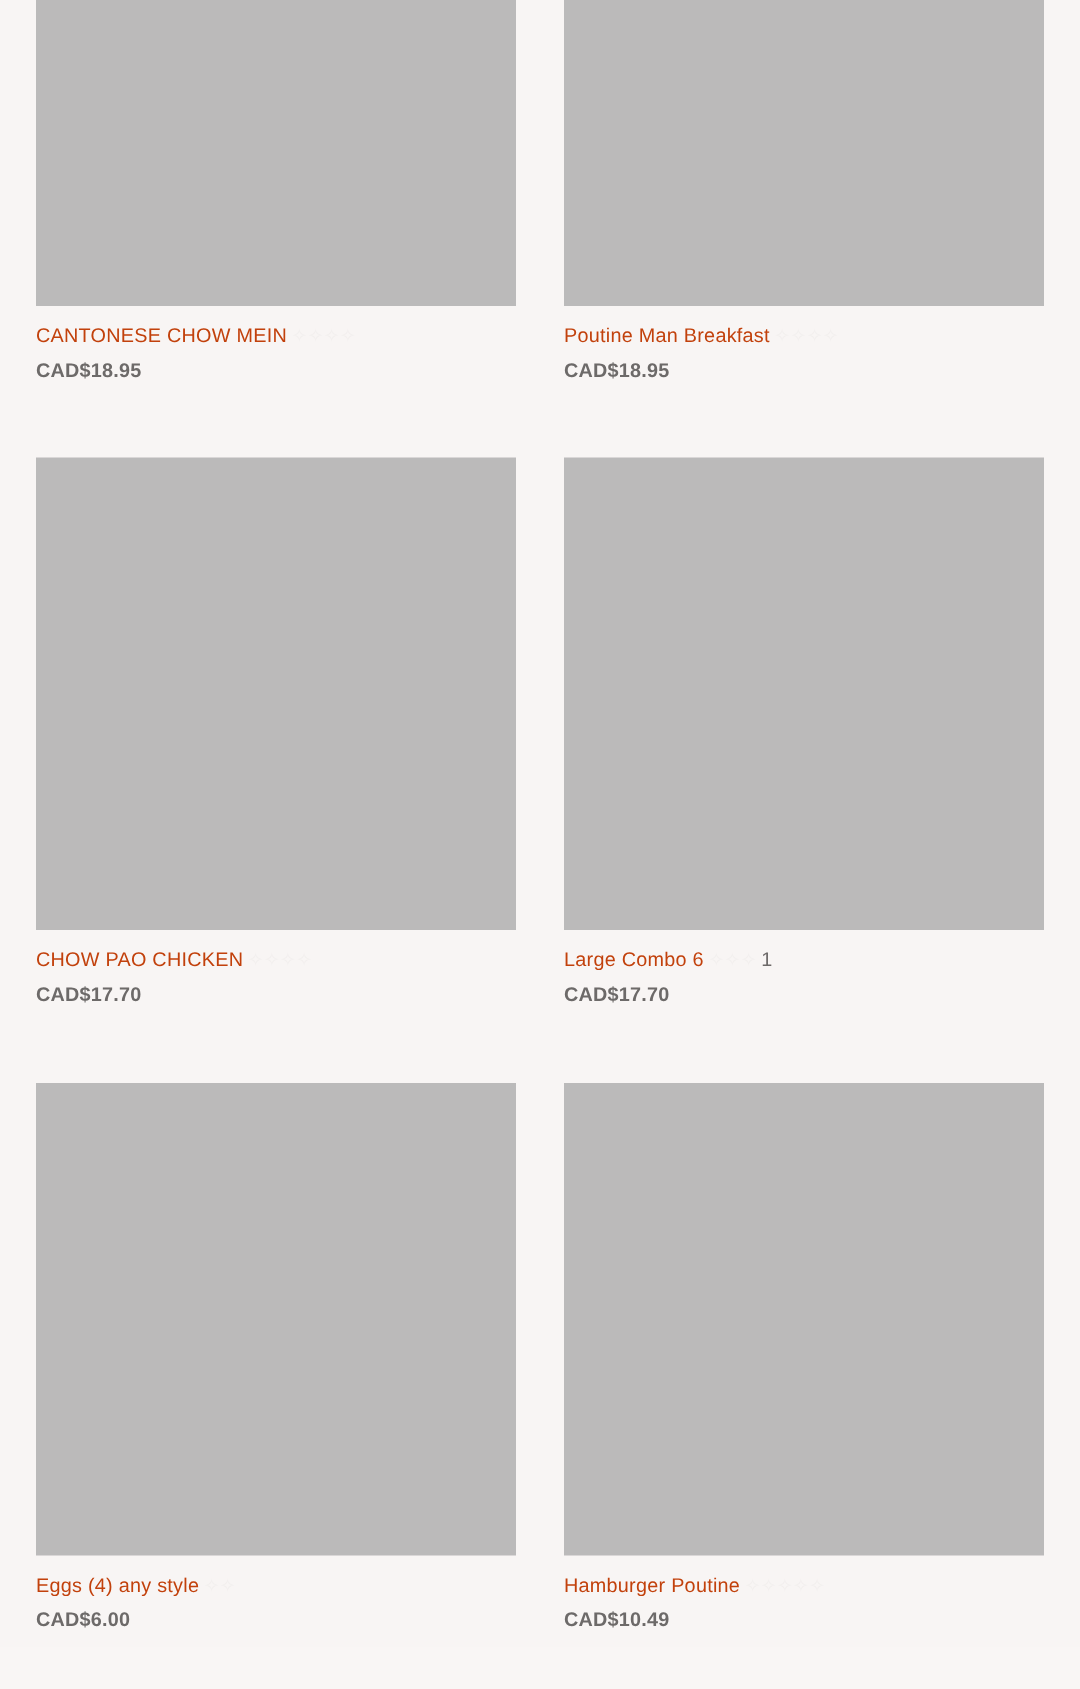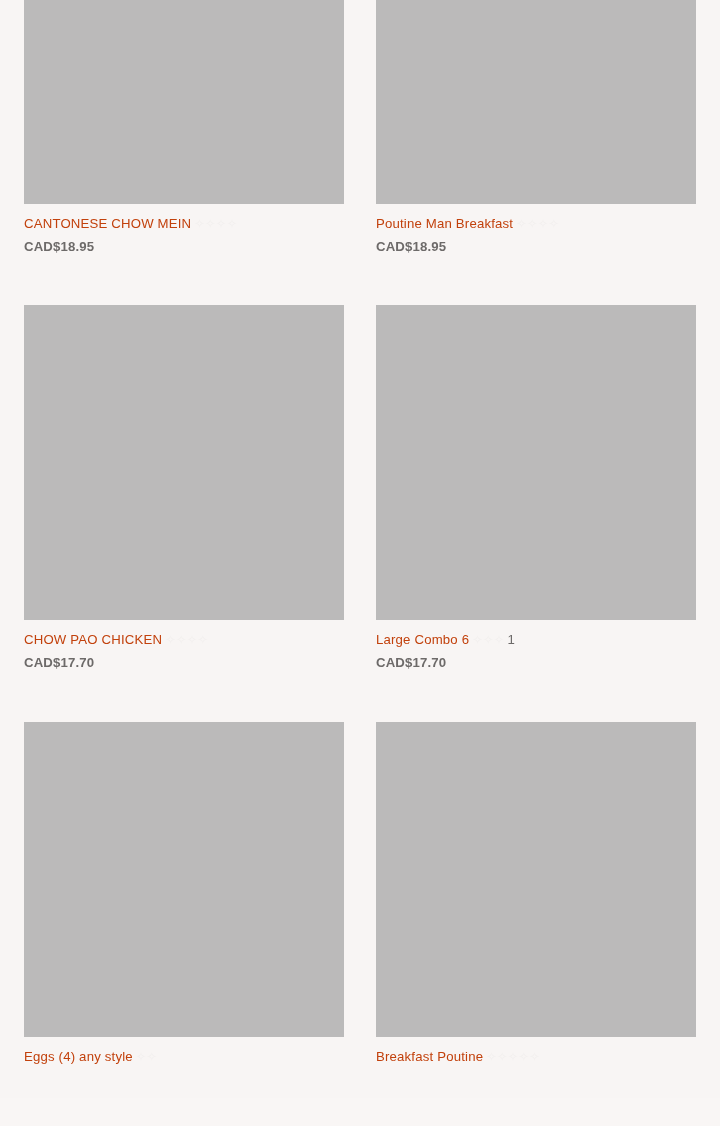--- a/index.html
+++ b/index.html
@@ -157,29 +157,31 @@
   </div>
 
   <div class="grid-row" id="row-3">
 
     <div class="menu-card">
       <div class="card-thumb"></div>
       <div class="card-body">
         <div class="card-title-line">
           <span class="card-title">Eggs (4) any style</span><span class="title-glyphs">✧✧</span>
         </div>
+        <div class="card-price">CAD$6.00</div>
       </div>
     </div>
 
     <div class="menu-card">
       <div class="card-thumb"></div>
       <div class="card-body">
         <div class="card-title-line">
-          <span class="card-title">Breakfast Poutine</span><span class="title-glyphs">✧✧✧✧✧</span>
+          <span class="card-title">Hamburger Poutine</span><span class="title-glyphs">✧✧✧✧✧</span>
         </div>
+        <div class="card-price">CAD$10.49</div>
       </div>
     </div>
 
   </div>
 
 </div>
 
 <div id="page-footer-band"></div>
 
 </body></html>

